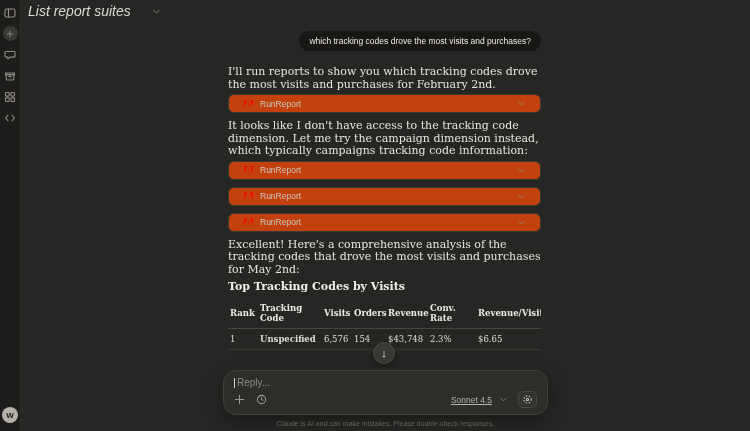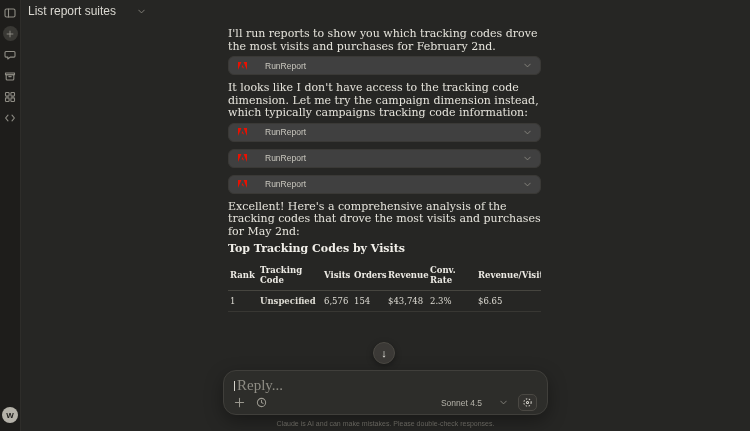--- a/index.html
+++ b/index.html
@@ -28,42 +28,42 @@
   .avatar {
     margin-top:auto; width:16px; height:16px; border-radius:50%;
     background:#b5b2a9; color:#21201e; font-size:8px; font-weight:bold;
     display:flex; align-items:center; justify-content:center;
   }
   
   .topbar {
     position:absolute; left:28px; top:4px; height:14px;
     display:flex; align-items:center; gap:22px; z-index:5;
     background:transparent; border:none; cursor:pointer;
-    font-size:12px; color:#dbd9d2; font-family:"Liberation Sans", sans-serif;
+    font-size:14px; color:#dbd9d2; font-family:"Liberation Sans", sans-serif;font-style:italic;
   }
   .chev { width:7px; height:5px; }
   .chev path { stroke:#8f8d85; fill:none; stroke-width:1.2; stroke-linecap:round; stroke-linejoin:round; }
   
   .chat {
     position:absolute; left:228px; top:28px; width:313px; height:360px;
     overflow:hidden;
   }
   .user-row { display:flex; justify-content:flex-end; margin:3px 0 15px; }
   .bubble {
     background:#181715; border-radius:10px; padding:5px 10px;
     font-size:8.5px; color:#edeae3; max-width:270px;
   }
   .msg {
     font-family:"DejaVu Serif", serif; font-size:11px; line-height:12.5px;
     color:#e6e4dc; margin-bottom:3px;
   }
   .toolbar-row {
     width:100%; height:19px; margin-bottom:7px;
-    border:1px solid #3a3936; background:#404040; border-radius:6px;
-    display:flex; align-items:center; gap:18px; padding:0 9px; cursor:pointer;
+    border:1px solid #3a3936; background:#c2410c; border-radius:6px;
+    display:flex; align-items:center; gap:7px; padding:0 15px; cursor:pointer;
   }
   .tool-label { font-size:8.5px; color:#c9c7be; }
   .tool-chev { margin-left:auto; }
   .adobe { width:9px; height:8px; }
   .adobe path { fill:#eb1000; }
   .section-title {
     font-family:"DejaVu Serif", serif; font-weight:bold; font-size:11px;
     color:#f0eee8; margin:4px 0 7px;
   }
   
@@ -86,31 +86,31 @@
     position:absolute; left:223px; top:370px; width:325px; height:45px;
     background:#2d2d2a; border:1px solid #403f3b; border-radius:13px;
     box-shadow:0 6px 18px rgba(0,0,0,.35);
     padding:6px 10px 6px; display:flex; flex-direction:column;
     justify-content:space-between; z-index:5;
   }
   .input-row { display:flex; align-items:center; }
   .caret { width:1px; height:10px; background:#d5d3cb; margin-right:2px; }
   .reply-input {
     flex:1; background:transparent; border:none; outline:none;
-    font-family:Liberation Serif, serif; font-size:15px; color:#e8e6df;
+    font-family:Liberation Sans, sans-serif; font-size:10px; color:#e8e6df;
   }
   .reply-input::placeholder { color:#8f8d85; }
   .controls-row { display:flex; align-items:center; gap:11px; }
   .comp-icon-btn { background:transparent; border:none; color:#9a988f; cursor:pointer;
     padding:0; display:flex; align-items:center; justify-content:center; }
   .comp-icon-btn svg { stroke:#9a988f; fill:none; stroke-width:1.1; stroke-linecap:round; }
   .spacer { flex:1; }
   .model-select { background:transparent; border:none; cursor:pointer;
-    display:flex; align-items:center; gap:18px;
-    font-size:8.5px; color:#b5b3aa; font-family:"Liberation Sans", sans-serif; }
+    display:flex; align-items:center; gap:8px;
+    font-size:8.5px; color:#b5b3aa; font-family:"Liberation Sans", sans-serif;text-decoration:underline; }
   .voice-btn {
     width:19px; height:17px; border-radius:5px; background:#33322f;
     border:1px solid #4a4843; display:flex; align-items:center; justify-content:center;
     cursor:pointer; padding:0;
   }
   .voice-btn svg circle { stroke:#d8d6cf; fill:none; stroke-width:1.1; }
   
   .footer {
     position:absolute; left:21px; right:0; top:420px; text-align:center;
     font-size:7px; color:#73716a; z-index:3;
@@ -163,20 +163,23 @@
 
 <button class="topbar">
   <span>List report suites</span>
   <svg class="chev" viewBox="0 0 10 6">
       <path d="M1 1l4 4 4-4"></path>
     </svg>
 </button>
 
 <main class="chat">
 
+  <div class="user-row">
+    <div class="bubble">which tracking codes drove the most visits and purchases?</div>
+  </div>
 
   <p class="msg">I'll run reports to show you which tracking codes drove the most visits and purchases for February 2nd.</p>
 
   <div class="toolbar-row">
     <svg class="adobe" viewBox="0 0 24 21">
       <path d="M14.9 0H24v21L14.9 0zM9.1 0H0v21L9.1 0zM12 7.6l3.8 8.8h-2.5l-1.1-2.8H9.5L12 7.6z"></path>
     </svg>
     <span class="tool-label">RunReport</span>
     <svg class="chev tool-chev" viewBox="0 0 10 6">
         <path d="M1 1l4 4 4-4"></path>

